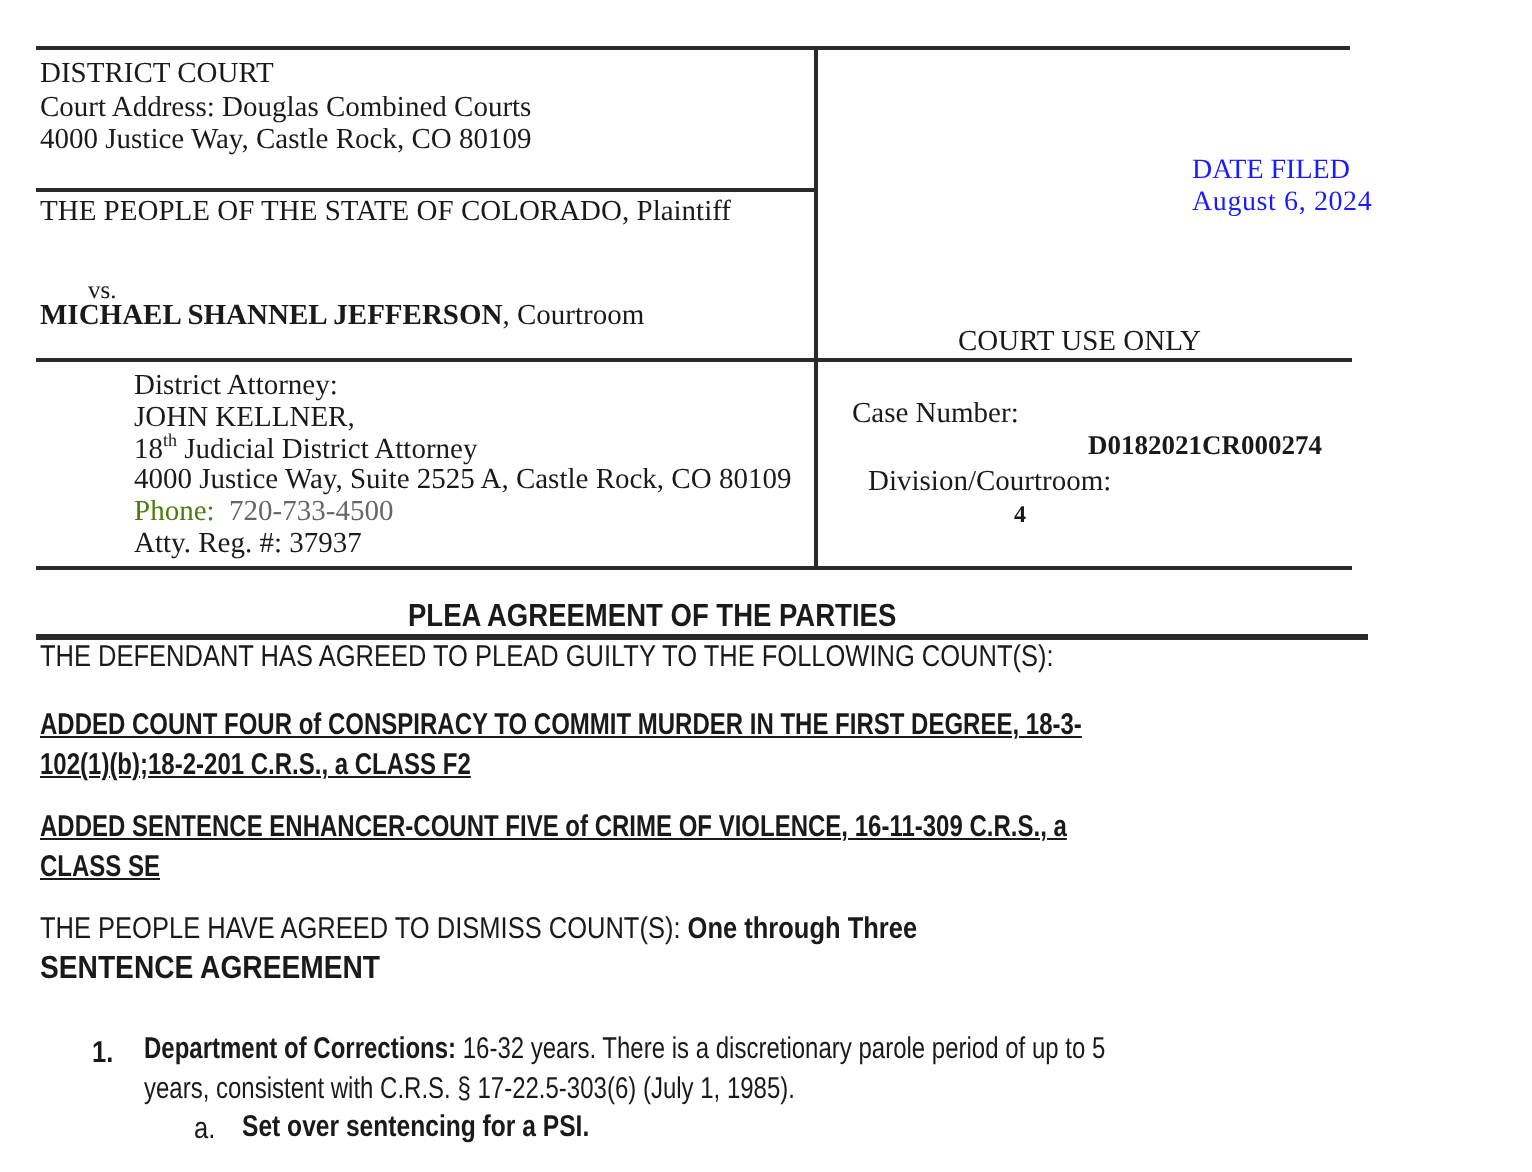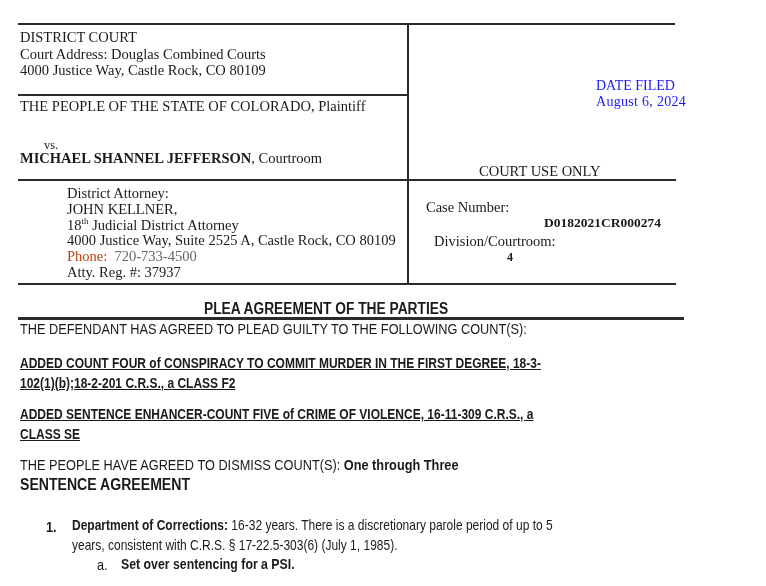--- a/index.html
+++ b/index.html
@@ -43,21 +43,21 @@
   <div style="letter-spacing:0.3px;">August 6, 2024</div>
 </div>
 
 <div class="abs cap-text" style="left:479px; top:163px;">COURT USE ONLY</div>
 
 <div class="abs cap-text" style="left:33px; top:186px; line-height:15.8px;margin-left:34px;">
   <div>District Attorney:</div>
   <div>JOHN KELLNER,</div>
   <div><span>18</span><sup style="font-size:9px; line-height:0;">th</sup><span> Judicial District Attorney</span></div>
   <div>4000 Justice Way, Suite 2525 A, Castle Rock, CO 80109</div>
-  <div><span style="color:#c2410c;">Phone:</span>&nbsp;&nbsp;<span style="color:#666;">720-733-4500</span></div>
+  <div><span style="color:#4d7c0f;">Phone:</span>&nbsp;&nbsp;<span style="color:#666;">720-733-4500</span></div>
   <div>Atty. Reg. #: 37937</div>
 </div>
 
 <div class="abs cap-text" style="left:426px; top:199px;">Case Number:</div>
 <div class="abs cap-text bold" style="left:508px; top:215px; font-size:13.5px;margin-left:36px;">D0182021CR000274</div>
 <div class="abs cap-text" style="left:434px; top:233px;">Division/Courtroom:</div>
 <div class="abs cap-text bold" style="left:507px; top:249px; font-size:12px;">4</div>
 
 <div class="abs narrow bold" style="left:204px; top:300px; font-size:16px; transform:scaleX(0.86); white-space:nowrap;">PLEA AGREEMENT OF THE PARTIES</div>
 <div class="line-h" style="left:18px; top:317px; width:666px; height:3px;"></div>

